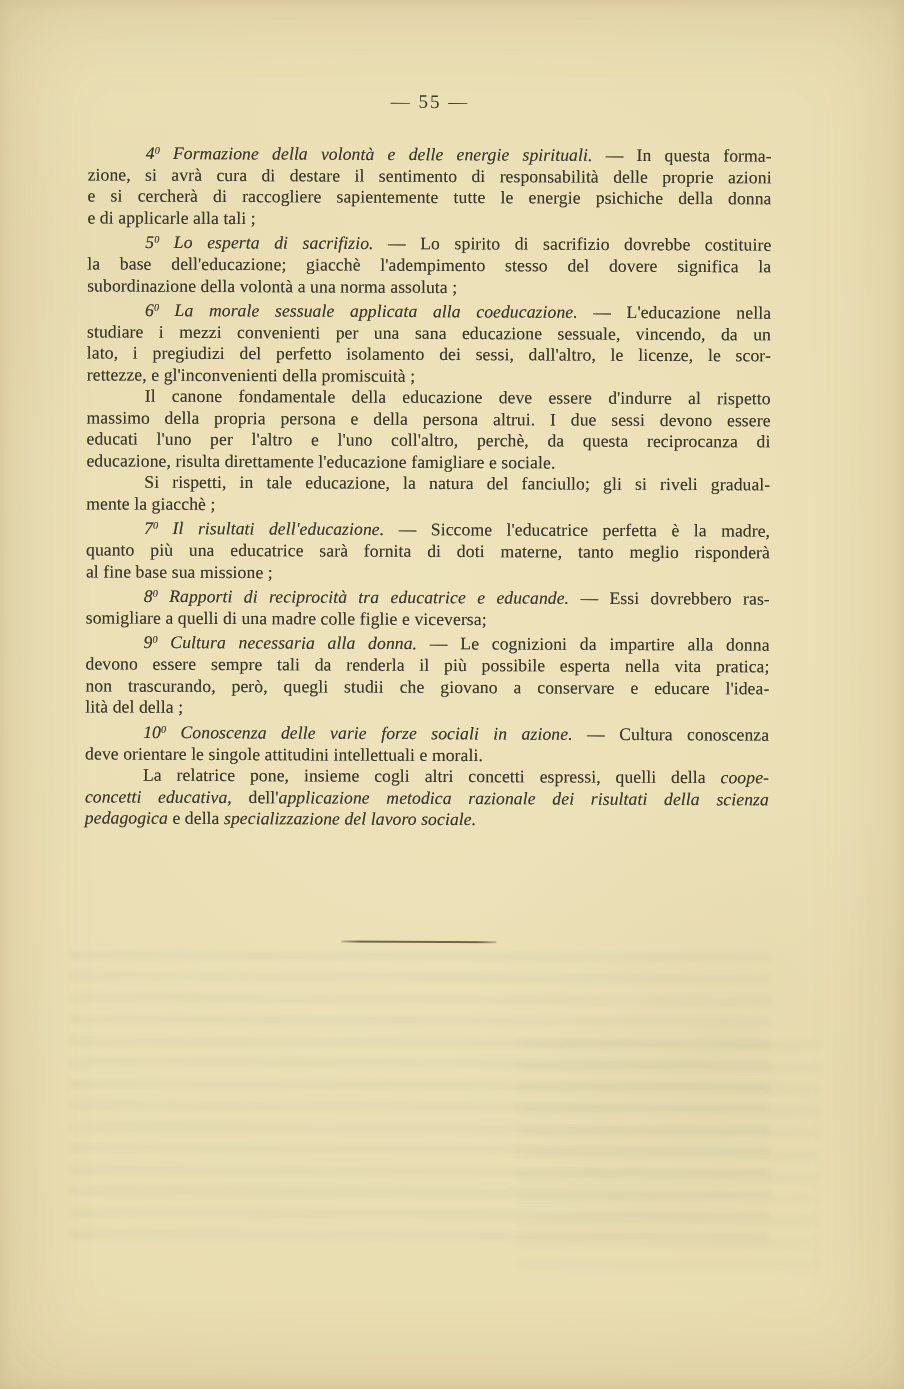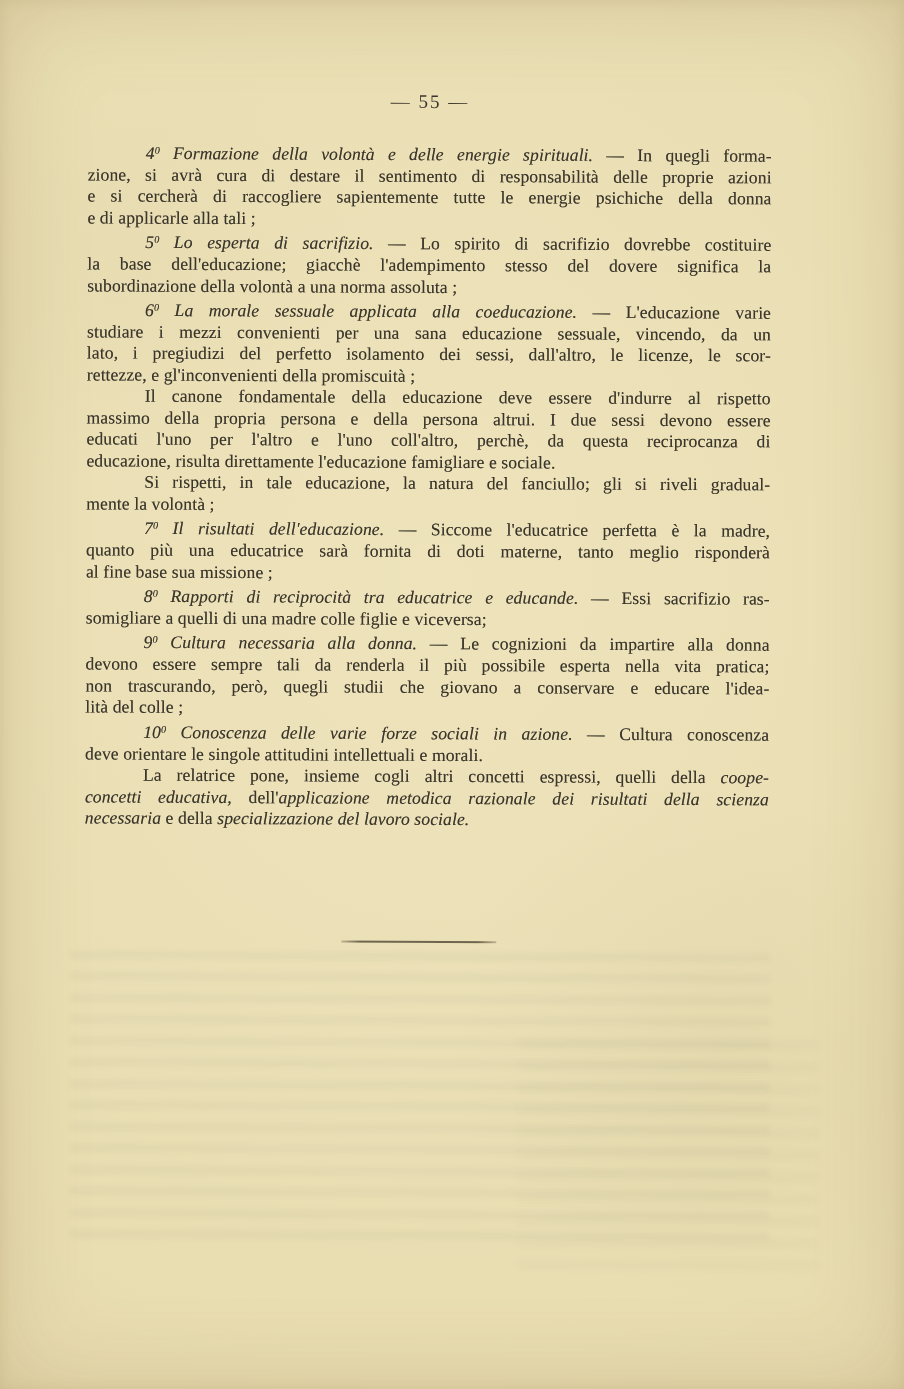--- a/index.html
+++ b/index.html
@@ -79,48 +79,48 @@
   }
 </style>
 </head>
 <body>
 
 <div class="paper"></div>
 
 <div class="content">
   <div class="pageno">— 55 —</div>
   <div class="text-block">
-      <div class="line first"><span class="it">4</span><span class="it sup">0</span><span class="it"> Formazione della volontà e delle energie spirituali.</span><span> — In quegli forma-</span></div>
+      <div class="line first"><span class="it">4</span><span class="it sup">0</span><span class="it"> Formazione della volontà e delle energie spirituali.</span><span> — In questa forma-</span></div>
       <div class="line"><span>zione, si avrà cura di destare il sentimento di responsabilità delle proprie azioni</span></div>
       <div class="line"><span>e si cercherà di raccogliere sapientemente tutte le energie psichiche della donna</span></div>
       <div class="line last"><span>e di applicarle alla tali ;</span></div>
       <div class="line first"><span class="it">5</span><span class="it sup">0</span><span class="it"> Lo esperta di sacrifizio.</span><span> — Lo spirito di sacrifizio dovrebbe costituire</span></div>
       <div class="line"><span>la base dell'educazione; giacchè l'adempimento stesso del dovere significa la</span></div>
       <div class="line last"><span>subordinazione della volontà a una norma assoluta ;</span></div>
-      <div class="line first"><span class="it">6</span><span class="it sup">0</span><span class="it"> La morale sessuale applicata alla coeducazione.</span><span> — L'educazione varie</span></div>
+      <div class="line first"><span class="it">6</span><span class="it sup">0</span><span class="it"> La morale sessuale applicata alla coeducazione.</span><span> — L'educazione nella</span></div>
       <div class="line"><span>studiare i mezzi convenienti per una sana educazione sessuale, vincendo, da un</span></div>
       <div class="line"><span>lato, i pregiudizi del perfetto isolamento dei sessi, dall'altro, le licenze, le scor-</span></div>
       <div class="line last"><span>rettezze, e gl'inconvenienti della promiscuità ;</span></div>
       <div class="line first"><span>Il canone fondamentale della educazione deve essere d'indurre al rispetto</span></div>
       <div class="line"><span>massimo della propria persona e della persona altrui. I due sessi devono essere</span></div>
       <div class="line"><span>educati l'uno per l'altro e l'uno coll'altro, perchè, da questa reciprocanza di</span></div>
       <div class="line last"><span>educazione, risulta direttamente l'educazione famigliare e sociale.</span></div>
       <div class="line first"><span>Si rispetti, in tale educazione, la natura del fanciullo; gli si riveli gradual-</span></div>
-      <div class="line last"><span>mente la volontà ;</span></div>
+      <div class="line last"><span>mente la giacchè ;</span></div>
       <div class="line first"><span class="it">7</span><span class="it sup">0</span><span class="it"> Il risultati dell'educazione.</span><span> — Siccome l'educatrice perfetta è la madre,</span></div>
       <div class="line"><span>quanto più una educatrice sarà fornita di doti materne, tanto meglio risponderà</span></div>
       <div class="line last"><span>al fine base sua missione ;</span></div>
-      <div class="line first"><span class="it">8</span><span class="it sup">0</span><span class="it"> Rapporti di reciprocità tra educatrice e educande.</span><span> — Essi sacrifizio ras-</span></div>
+      <div class="line first"><span class="it">8</span><span class="it sup">0</span><span class="it"> Rapporti di reciprocità tra educatrice e educande.</span><span> — Essi dovrebbero ras-</span></div>
       <div class="line last"><span>somigliare a quelli di una madre colle figlie e viceversa;</span></div>
       <div class="line first"><span class="it">9</span><span class="it sup">0</span><span class="it"> Cultura necessaria alla donna.</span><span> — Le cognizioni da impartire alla donna</span></div>
       <div class="line"><span>devono essere sempre tali da renderla il più possibile esperta nella vita pratica;</span></div>
       <div class="line"><span>non trascurando, però, quegli studii che giovano a conservare e educare l'idea-</span></div>
-      <div class="line last"><span>lità del colle ;</span></div>
+      <div class="line last"><span>lità del della ;</span></div>
       <div class="line first"><span class="it">10</span><span class="it sup">0</span><span class="it"> Conoscenza delle varie forze sociali in azione.</span><span> — Cultura conoscenza</span></div>
       <div class="line last"><span>deve orientare le singole attitudini intellettuali e morali.</span></div>
       <div class="line first"><span>La relatrice pone, insieme cogli altri concetti espressi, quelli della </span><span class="it">coope-</span></div>
       <div class="line"><span class="it">concetti educativa,</span><span> dell'</span><span class="it">applicazione metodica razionale dei risultati della scienza</span></div>
-      <div class="line last"><span class="it">necessaria</span><span> e della </span><span class="it">specializzazione del lavoro sociale.</span></div>
+      <div class="line last"><span class="it">pedagogica</span><span> e della </span><span class="it">specializzazione del lavoro sociale.</span></div>
     </div>
   <div class="divider"></div>
   <div class="showthrough"></div>
   <div class="showthrough2"></div>
 </div>
 
 </body></html>

